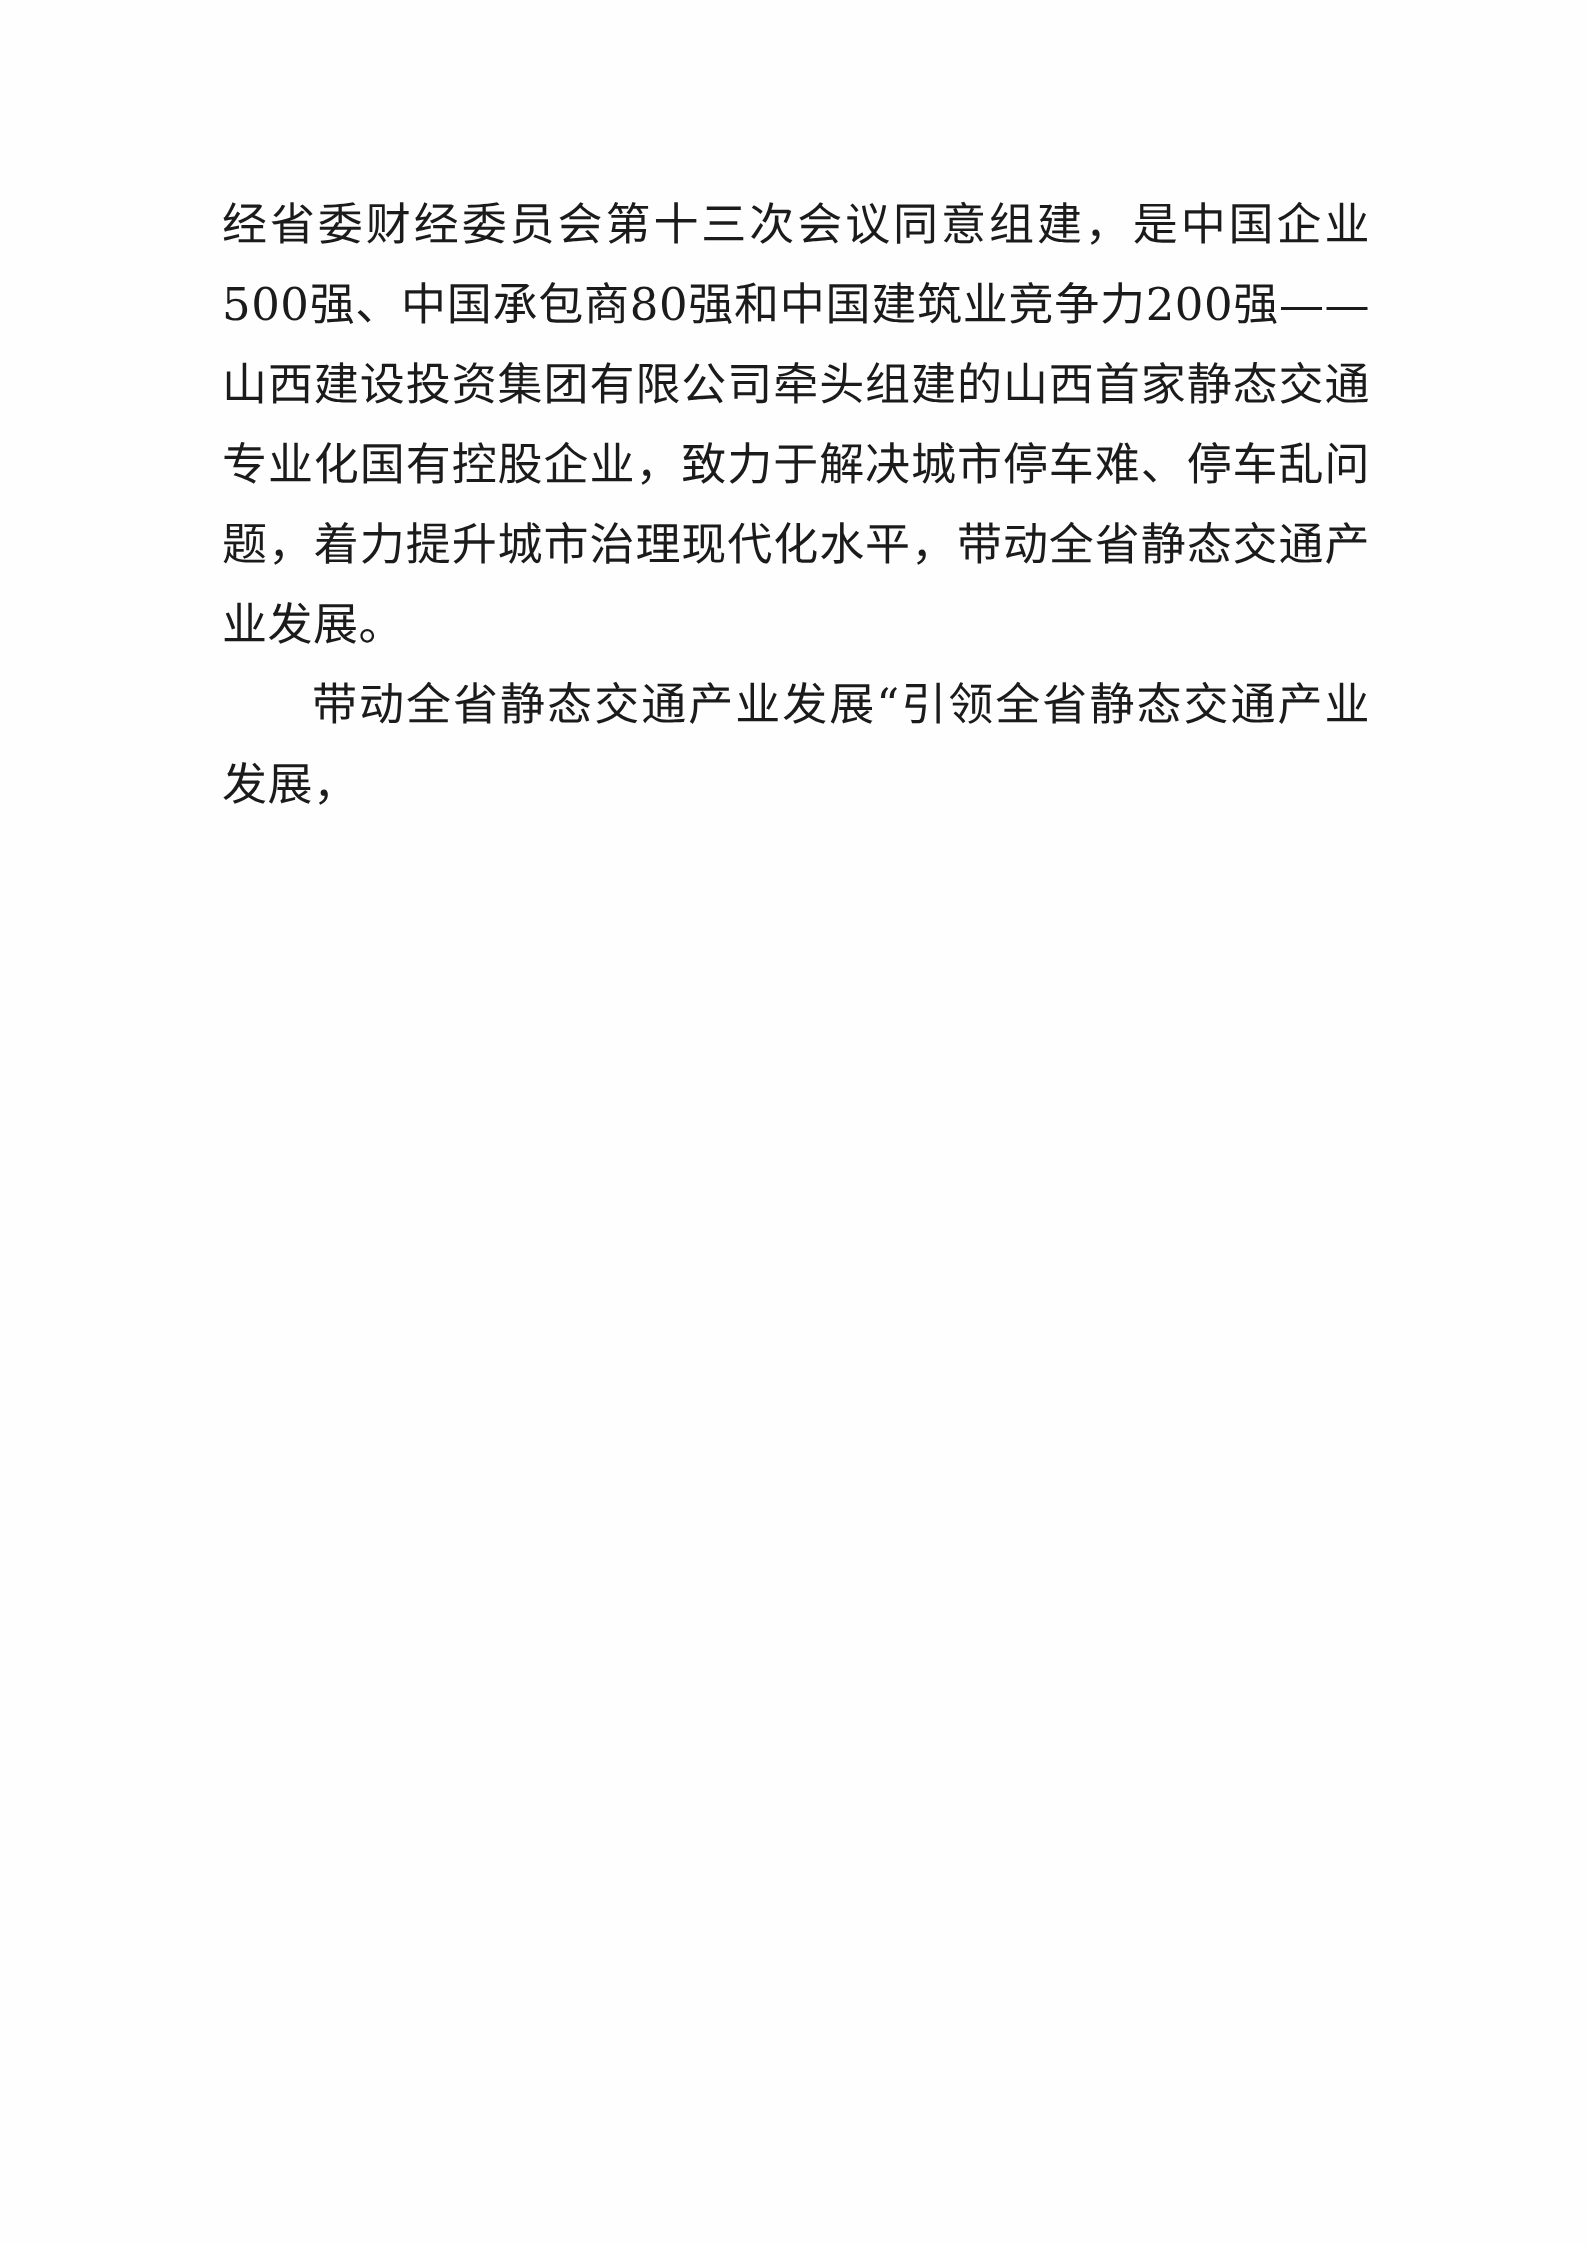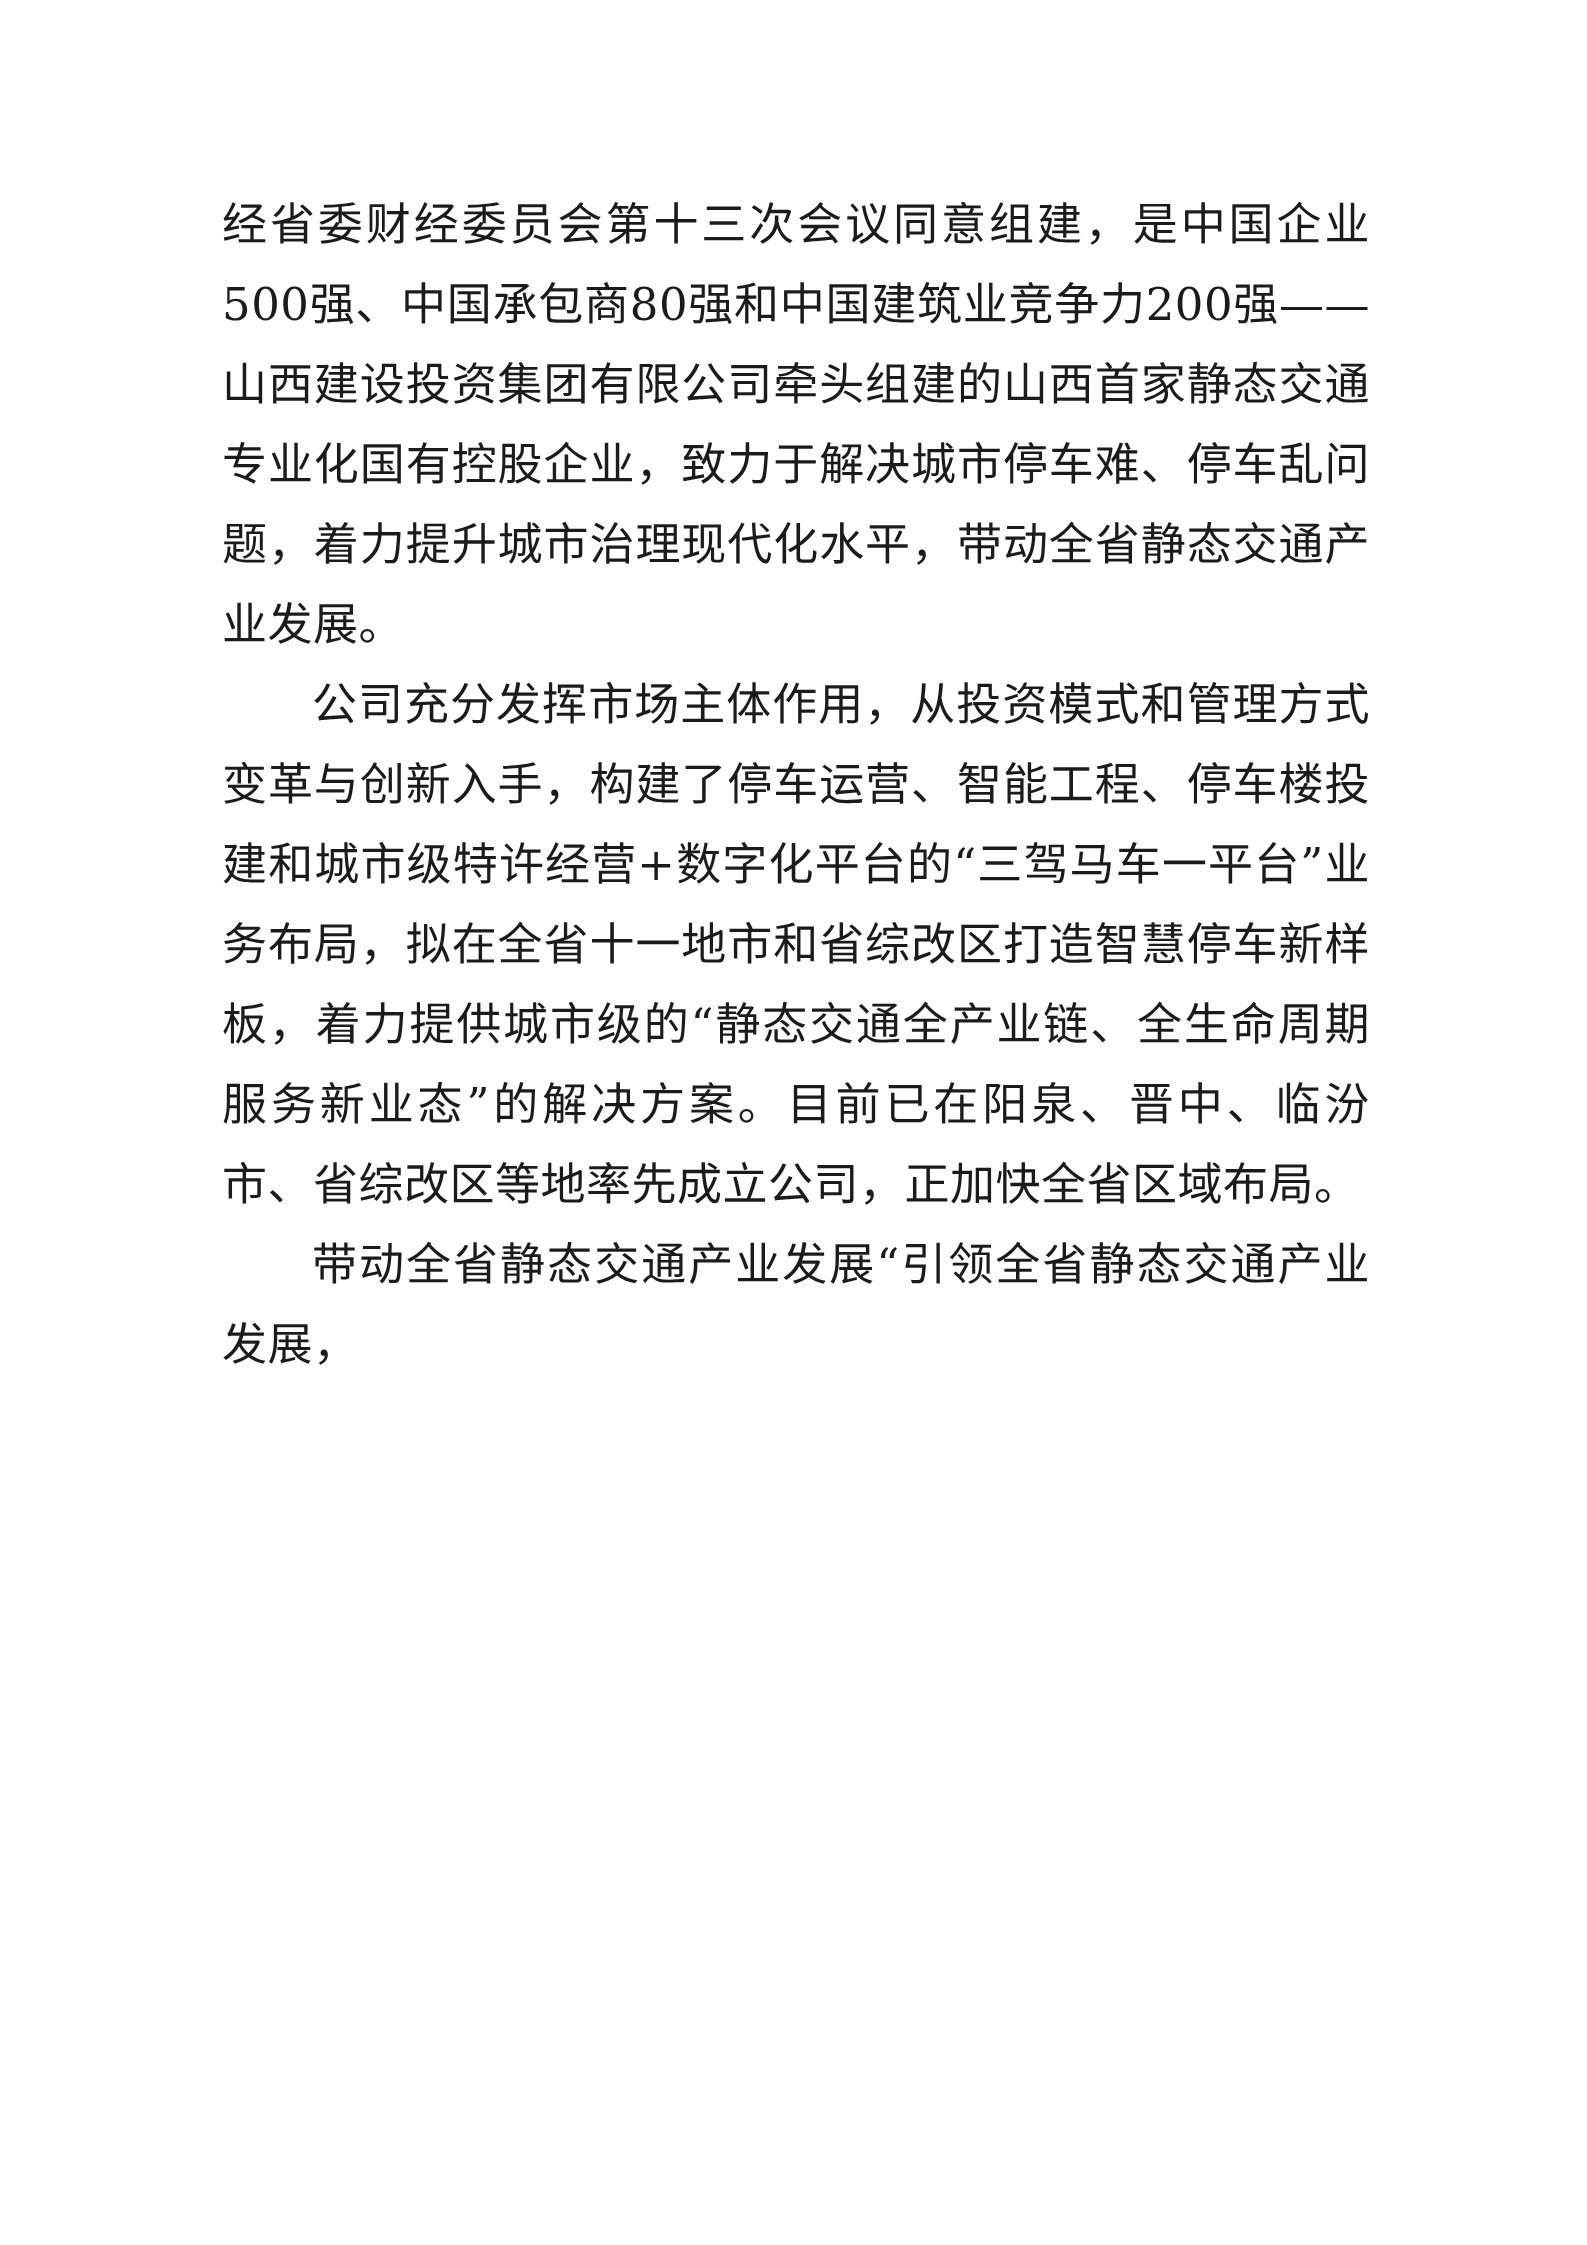--- a/index.html
+++ b/index.html
@@ -46,16 +46,15 @@
   .para.indent {
     text-indent: 90px;
   }
 </style>
 </head>
 <body>
 
 <div class="page">
   <div class="content">
     <p class="para">经省委财经委员会第十三次会议同意组建，是中国企业500强、中国承包商80强和中国建筑业竞争力200强——山西建设投资集团有限公司牵头组建的山西首家静态交通专业化国有控股企业，致力于解决城市停车难、停车乱问题，着力提升城市治理现代化水平，带动全省静态交通产业发展。</p>
-    <p class="para indent">公司充分发挥市场主体作用，从投资模式和管理方式变革与创新入手，构建了停车运营、智能工程、停车楼投建和城市级特许经营+数字化平台的“三驾马车一平台”业务布局，拟在全省十一地市和省综改区打造智慧停车新样板，着力提供城市级的“静态交通全产业链、全生命周期服务新业态”的解决方案。目前已在阳泉、晋中、临汾市、省综改区等地率先成立公司，正加快全省区域布局。</p>
     <p class="para indent">带动全省静态交通产业发展“引领全省静态交通产业发展，</p>
   </div>
 </div>
 
 </body></html>

